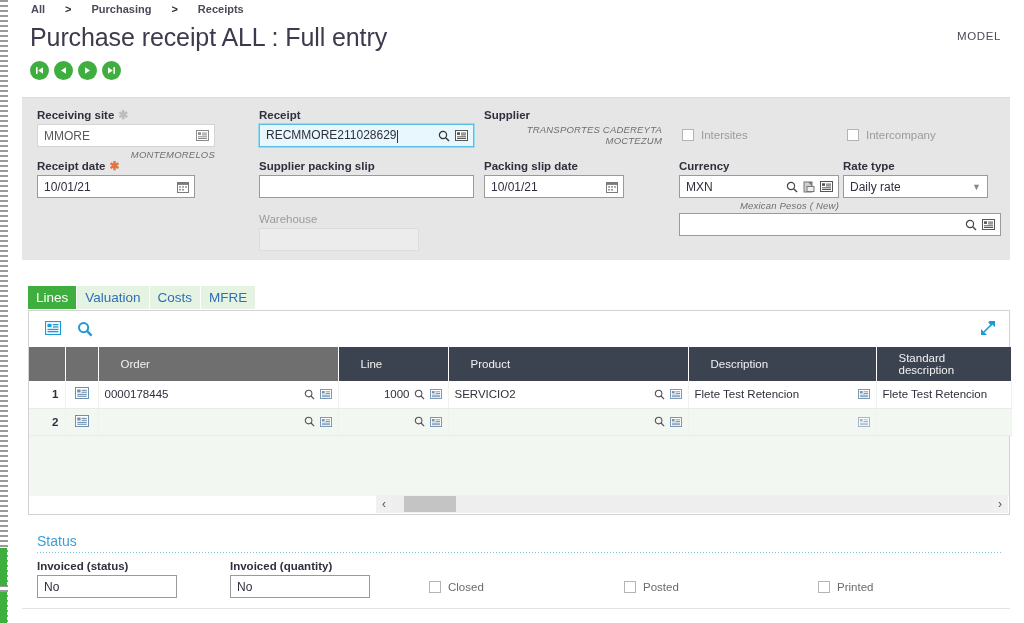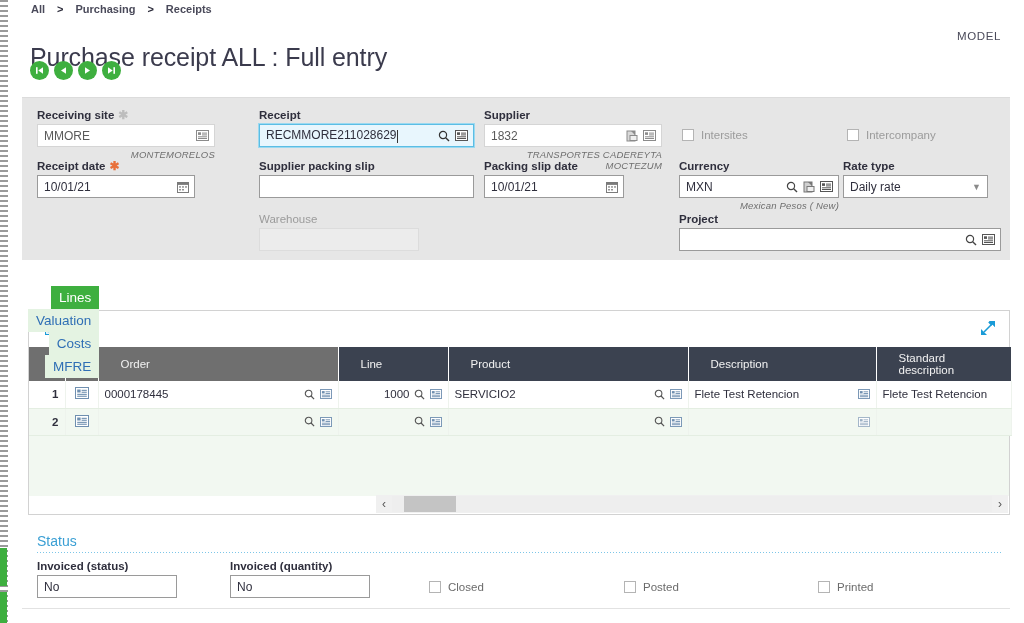--- a/index.html
+++ b/index.html
@@ -20,31 +20,30 @@
     background:repeating-linear-gradient(to bottom,#9a9a9a 0px,#9a9a9a 2px,#ffffff 2px,#ffffff 5px);
   }
   .side-tab{ position:absolute; left:0; width:7px; background:#3eaf3f; }
   .side-tab.t1{ top:548px; height:38px; }
   .side-tab.t2{ top:592px; height:31px; }
 
   
   .breadcrumb{
     position:absolute; left:31px; top:3px;
     font-size:11px; font-weight:bold; color:#4a4a5a;
-    display:flex; align-items:flex-start; gap:12px;
+    display:flex; align-items:flex-start; gap:20px;
   }
   .breadcrumb .crumb{ cursor:pointer; }
   .breadcrumb .sep{ font-weight:bold; color:#2b2b3a; }
 
   
   .page-title{
     position:absolute; left:30px; top:23px;
     font-size:25px; font-weight:400; color:#3b3b4d;
     letter-spacing:-0.1px;
-    margin-top:20px;
   }
   .model-tag{
     position:absolute; right:23px; top:30px;
     font-size:11.5px; color:#4a4a5a; letter-spacing:.6px;
   }
 
   
   .navbar{ position:absolute; left:30px; top:61px; display:flex; gap:5px; }
   .nav-btn{
     width:19px; height:19px; border-radius:50%;
@@ -104,21 +103,21 @@
 
   
   .sel{
     height:23px; background:#fff; border:1px solid #9a9a9a;
     display:flex; align-items:center; padding:0 6px;
     font-size:12px; color:#2f2f3d; justify-content:space-between;gap:40px;
   }
   .sel .arrow{ color:#8a8a8a; font-size:9px; }
 
   
-  .tabs{ position:absolute; left:28px; top:286px; display:flex; align-items:flex-end; z-index:3;flex-direction:column; }
+  .tabs{ position:absolute; left:28px; top:286px; display:flex; align-items:flex-end; z-index:3; }
   .tab{
     padding:4px 8px 3px 8px; font-size:13.5px;
     background:#e4f3e2; color:#2f6fb5; cursor:pointer;
     margin-right:1px; line-height:16px;
   }
   .tab.active{ background:#3eaf3f; color:#fff; }
 
   
   .grid-panel{
     position:absolute; left:28px; top:310px; width:982px; height:205px;
@@ -274,42 +273,20 @@
               <rect x="2" y="6.3" width="9" height="1" fill="#555"></rect>
               <rect x="2" y="8" width="9" height="1" fill="#555"></rect>
             </svg>
         </span>
       </span>
     </div>
   </div>
 
   <div class="fld" style="left:462px; top:11px; width:178px;">
     <div class="fld-label">Supplier</div>
-    <div class="inp readonly">
-      <span class="val">1832</span>
-      <span class="inp-icons">
-        <span class="ico">
-          <svg width="12" height="12" viewBox="0 0 12 12">
-              <rect x="1" y="1" width="8" height="10" fill="#d9d9d9" stroke="#8b8b8b"></rect>
-              <polygon points="5,1 9,1 9,5" fill="#8b8b8b"></polygon>
-              <rect x="4" y="5.5" width="7" height="5" fill="#f0f0f0" stroke="#8b8b8b"></rect>
-            </svg>
-        </span>
-        <span class="ico">
-          <svg width="13" height="11" viewBox="0 0 13 11">
-              <rect x="0.5" y="0.5" width="12" height="10" fill="#fff" stroke="#8b8b8b"></rect>
-              <rect x="2" y="2.3" width="3" height="2.6" fill="#8b8b8b"></rect>
-              <rect x="6" y="2.6" width="5" height="1" fill="#8b8b8b"></rect>
-              <rect x="6" y="4.4" width="5" height="1" fill="#8b8b8b"></rect>
-              <rect x="2" y="6.3" width="9" height="1" fill="#8b8b8b"></rect>
-              <rect x="2" y="8" width="9" height="1" fill="#8b8b8b"></rect>
-            </svg>
-        </span>
-      </span>
-    </div>
     <div class="helper">TRANSPORTES CADEREYTA MOCTEZUM</div>
   </div>
 
   <div class="fld" style="left:660px; top:31px;">
     <div class="cbox-row">
       <span class="cbox"></span>
       <span class="cbox-lbl">Intersites</span>
     </div>
   </div>
 
@@ -413,21 +390,20 @@
 
 
   <div class="fld" style="left:237px; top:115px; width:160px;">
     <div class="fld-label dim">Warehouse</div>
     <div class="inp disabled">
       <span class="val"></span>
     </div>
   </div>
 
   <div class="fld" style="left:657px; top:115px; width:322px;">
-    <div class="fld-label">Project</div>
     <div class="inp">
       <span class="val"></span>
       <span class="inp-icons">
         <span class="ico">
           <svg width="12" height="12" viewBox="0 0 12 12">
               <circle cx="5" cy="5" r="3.6" fill="none" stroke="#444" stroke-width="1.2"></circle>
               <line x1="7.7" y1="7.7" x2="11" y2="11" stroke="#444" stroke-width="1.4"></line>
             </svg>
         </span>
         <span class="ico">

